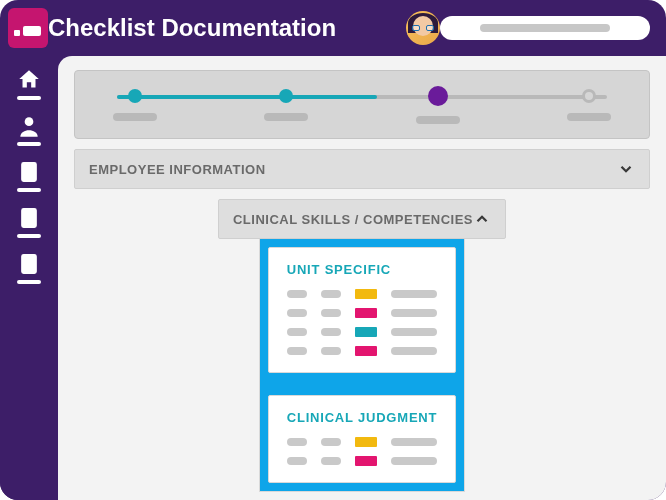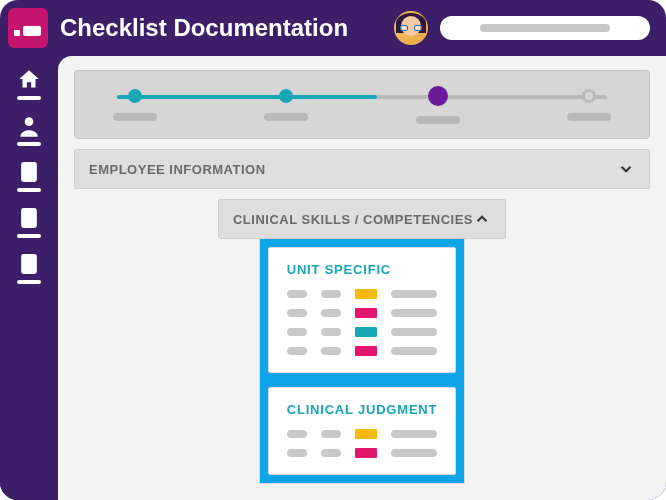--- a/index.html
+++ b/index.html
@@ -8,21 +8,20 @@
     width: 666px; height: 500px;
     background: #3d1e68;
     border-radius: 18px;
     overflow: hidden;
     display: flex; flex-direction: column;
   }
   .topbar {
     height: 56px;
     display: flex; align-items: center;
     padding: 0 16px 0 8px;
-    gap: 12px;
   }
   .logo {
     width: 40px; height: 40px;
     background: #c5156f;
     border-radius: 6px;
     position: relative;
     flex-shrink: 0;
   }
   .logo::before {
     content: ""; position: absolute;
@@ -131,21 +130,21 @@
     cursor: pointer;
   }
   .accordion .hdr {
     color: #6a6a6a; font-weight: 700; font-size: 13px; letter-spacing: .5px;
   }
   .chev { width: 18px; height: 18px; }
   .panel {
     background: #fff; border: 1px solid #d9d9d9; border-radius: 2px;
     padding: 14px 18px 16px;
   }
-  .panel + .panel { margin-top: 2px; }
+  .panel + .panel { margin-top: 10px; }
   .panel-title {
     color: #17a7b7; font-weight: 700; font-size: 13px; letter-spacing: .8px;
     margin-bottom: 12px;
   }
   .rows { display: flex; flex-direction: column; gap: 9px; }
   .row { display: flex; align-items: center; gap: 14px; }
   .row .c1 { flex: 1; height: 8px; background: #c9c9c9; border-radius: 4px; }
   .row .c2 { flex: 1; height: 8px; background: #c9c9c9; border-radius: 4px; }
   .row .chip { width: 22px; height: 10px; border-radius: 1px; }
   .row .c3 { width: 46px; height: 8px; background: #c9c9c9; border-radius: 4px; }

